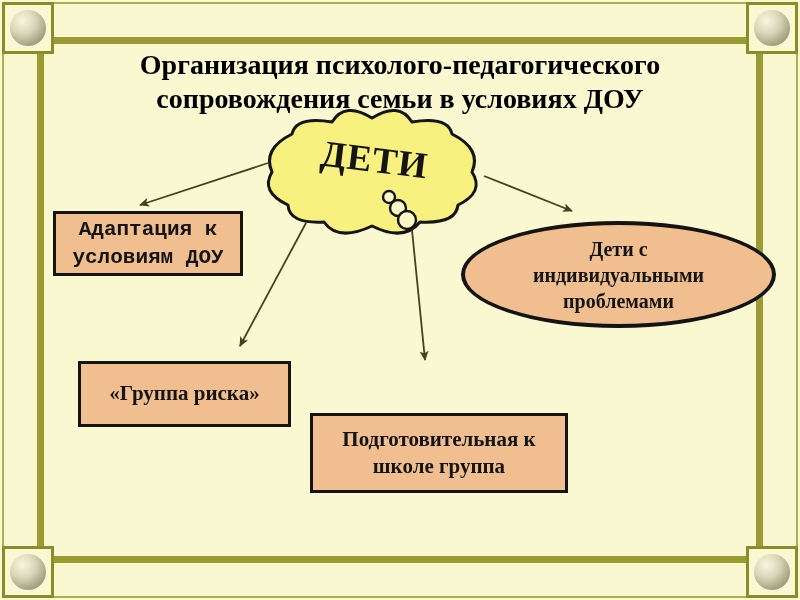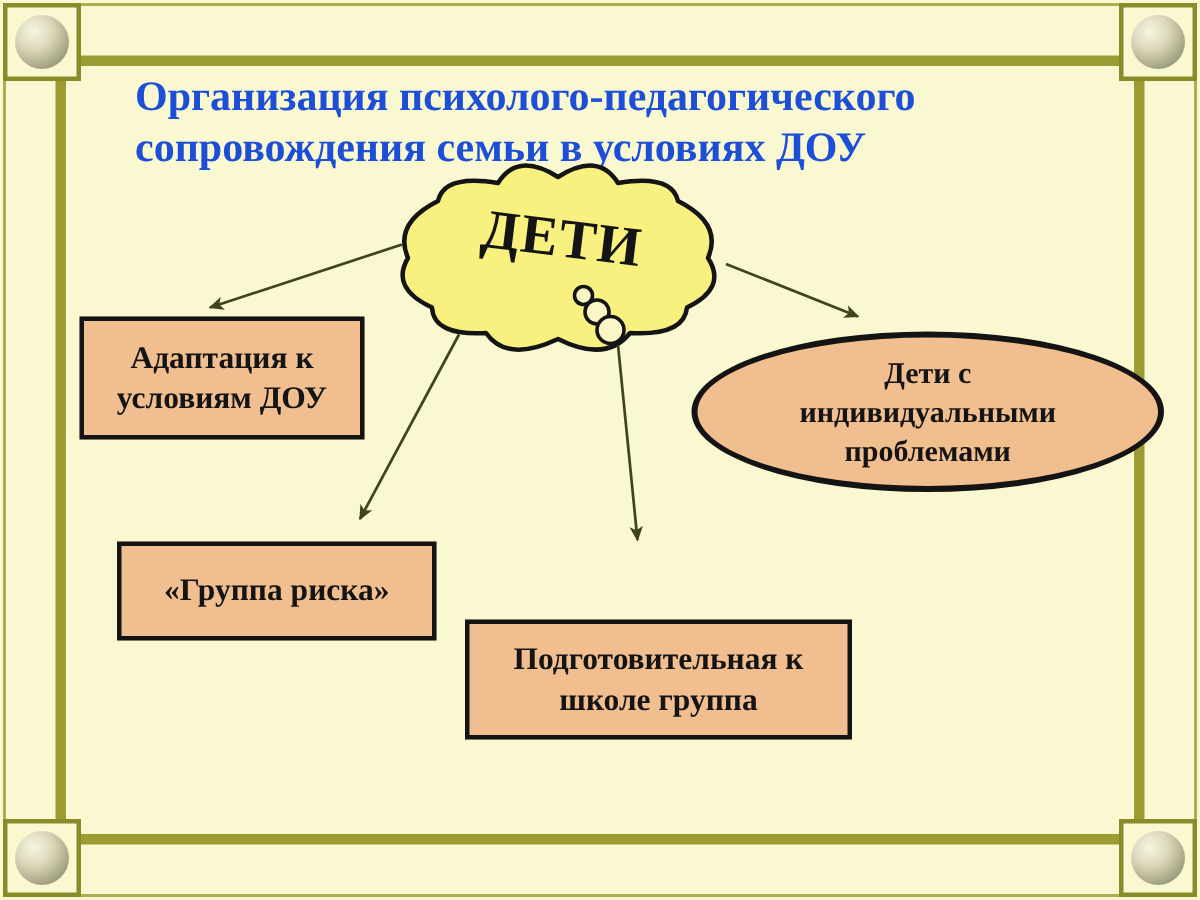--- a/index.html
+++ b/index.html
@@ -24,37 +24,37 @@
   .corner.bl{left:2px;bottom:2px}
   .corner.br{right:2px;bottom:2px}
   .sphere{
     position:absolute;left:50%;top:50%;width:36px;height:36px;
     margin:-18px 0 0 -18px;border-radius:50%;
     background:radial-gradient(circle at 35% 30%,#F8F6E2 0%,#D9D6B8 38%,#9B9A7B 78%,#83825F 100%);
   }
   
   .title{
     position:absolute;left:90px;top:48px;width:620px;
-    font-weight:bold;font-size:28px;line-height:1.22;
-    color:#1d4ed8;
+    text-align:center;font-weight:bold;font-size:28px;line-height:1.22;
+    color:#000000;
   }
   
   svg.diagram{position:absolute;left:0;top:0;pointer-events:none;}
   .cloud-label{
     position:absolute;left:302px;top:138px;width:145px;text-align:center;
     font-weight:bold;font-size:37px;color:#141414;letter-spacing:1px;
     transform:rotate(7deg);
   }
   .node{
     position:absolute;box-sizing:border-box;display:flex;
     align-items:center;justify-content:center;text-align:center;
     background:#F1BE90;border:3px solid #141414;
     font-weight:bold;font-size:21px;line-height:1.3;color:#141414;
   }
-  .node-adaptation{left:53px;top:211px;width:190px;height:82px;padding:0 10px;}
+  .node-adaptation{left:53px;top:211px;width:190px;height:65px;padding:0 10px;font-family:Liberation Mono, monospace;}
   .node-risk{left:78px;top:361px;width:213px;height:66px;}
   .node-prep{left:310px;top:373px;width:258px;height:80px;padding:0 20px;margin-top:40px;}
   .node-ellipse{
     left:461px;top:221px;width:315px;height:107px;border-radius:50%;
     border-width:4px;font-size:20px;padding:0 42px;
   }
 </style>
 </head>
 <body>
 

